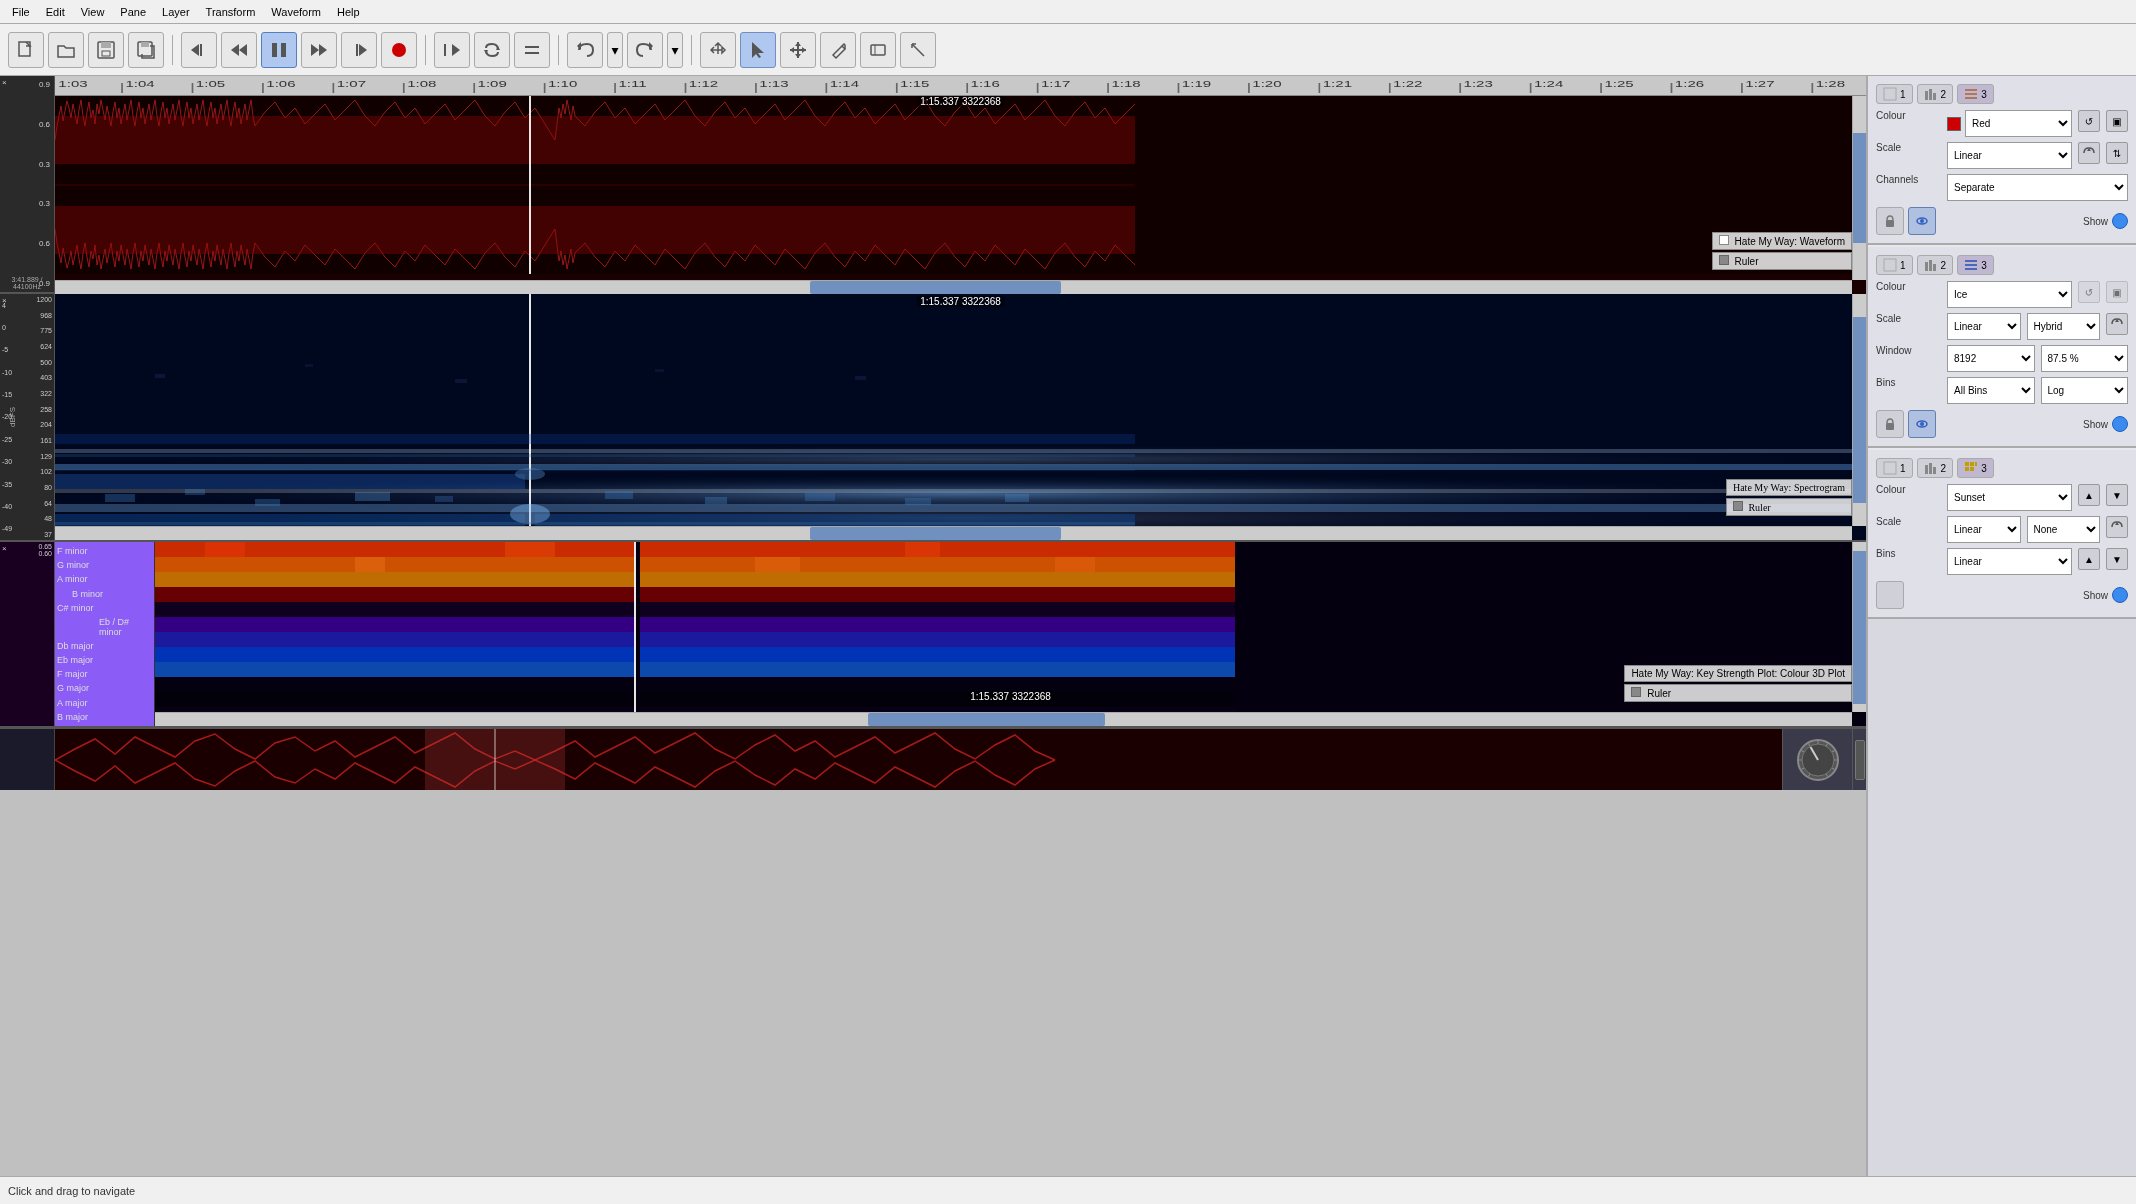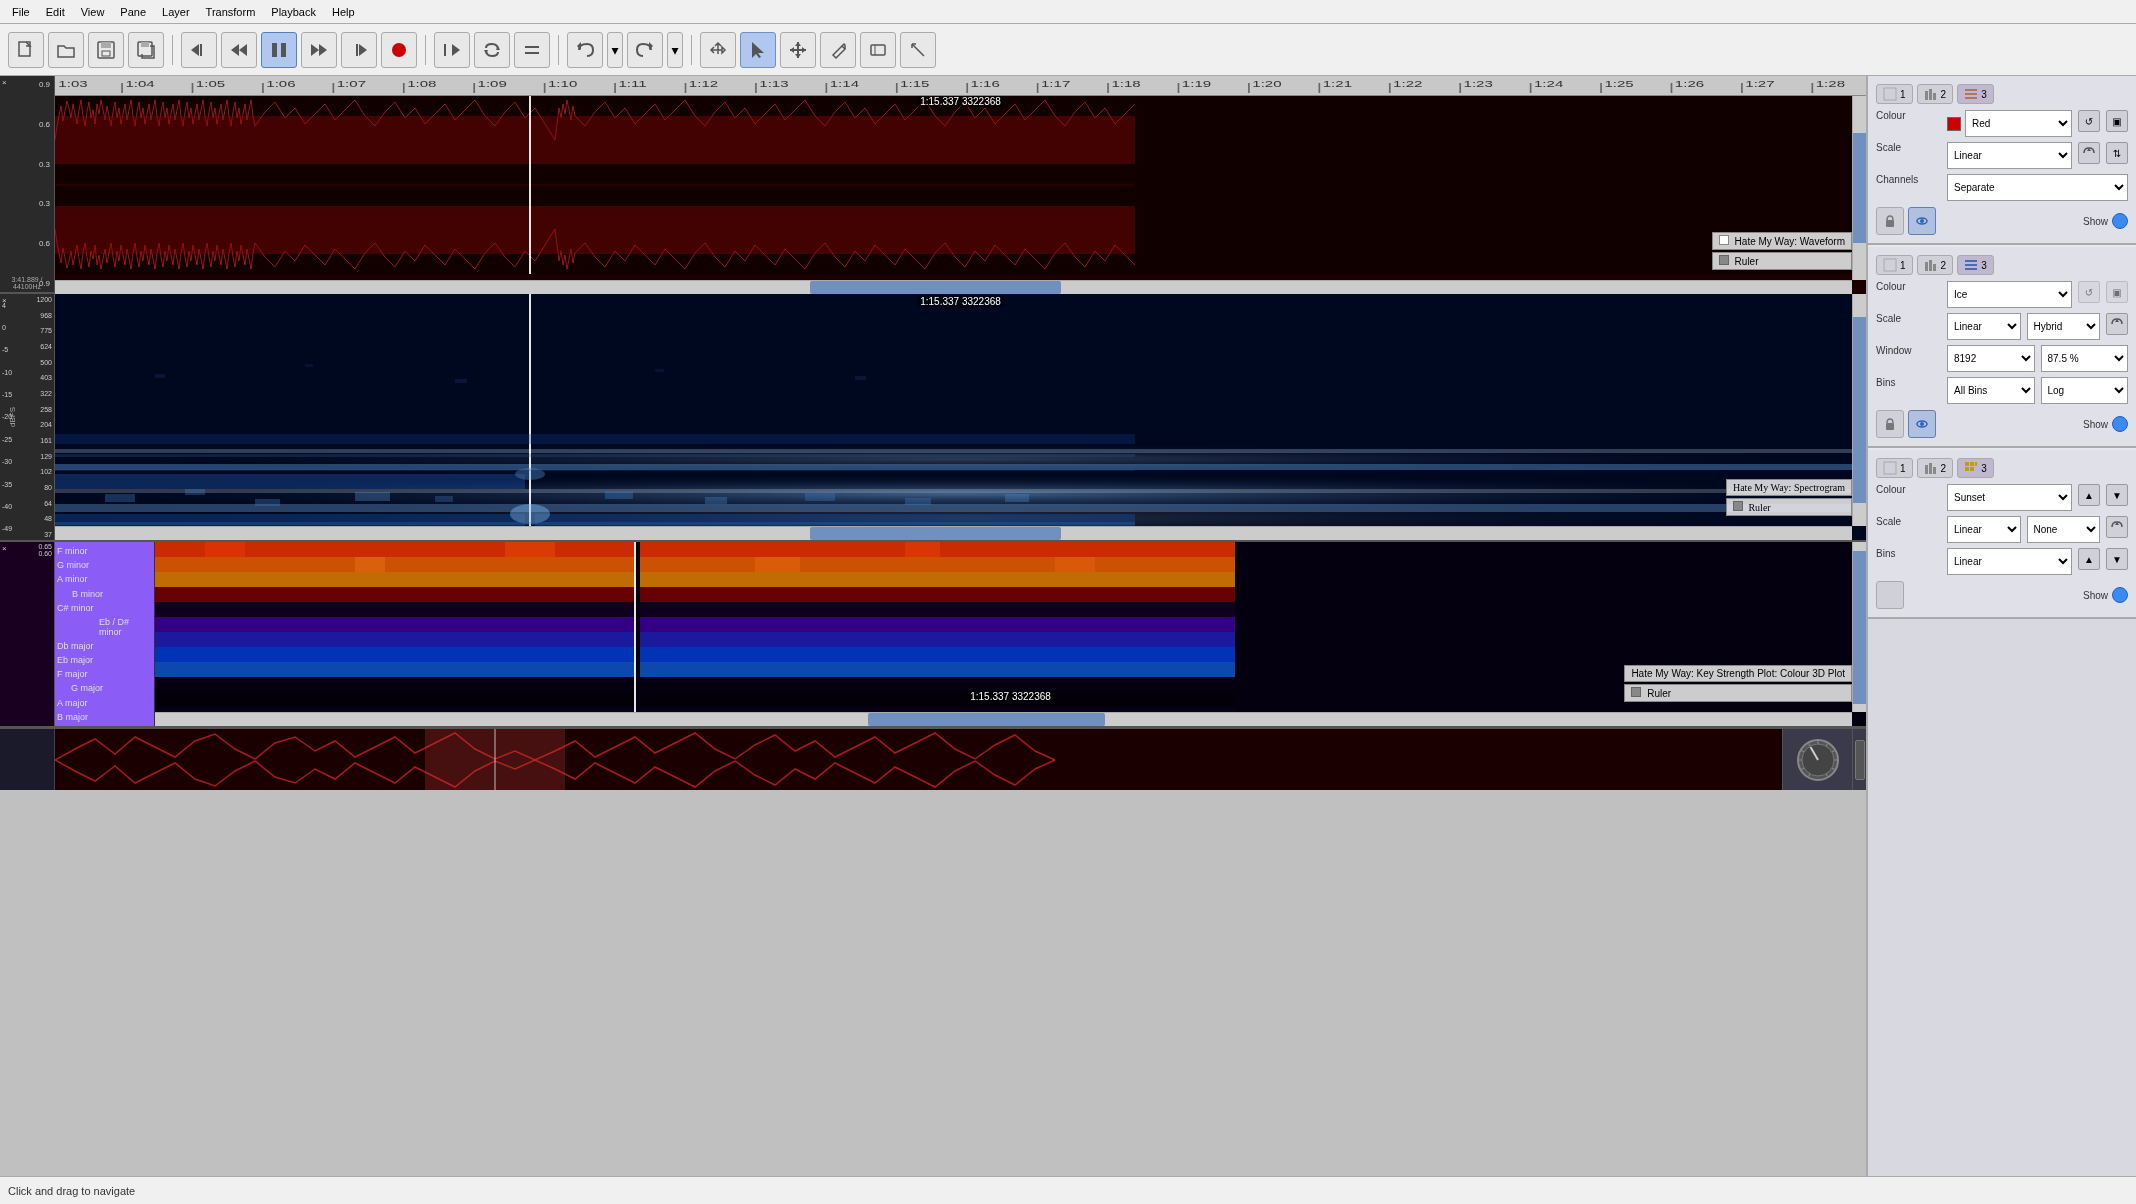--- a/index.html
+++ b/index.html
@@ -48,21 +48,21 @@
 </head>
 <body>
 
 <div class="menubar">
   <span class="menubar-item">File</span>
   <span class="menubar-item">Edit</span>
   <span class="menubar-item">View</span>
   <span class="menubar-item">Pane</span>
   <span class="menubar-item">Layer</span>
   <span class="menubar-item">Transform</span>
-  <span class="menubar-item">Playback</span>
+  <span class="menubar-item">Waveform</span>
   <span class="menubar-item">Help</span>
 </div>
 
 <div class="toolbar">
 
   <button class="toolbar-btn" title="New">
     <svg width="20" height="20" viewBox="0 0 20 20">
         <rect x="3" y="2" width="11" height="14" fill="none" stroke="#555" stroke-width="1.5"></rect>
         <polyline points="10,2 14,6 10,6" fill="#ddd" stroke="#555" stroke-width="1.5"></polyline>
       </svg>
@@ -495,21 +495,21 @@
       <div style="width:100px; background:#8b5cf6; border-right:1px solid #333; flex-shrink:0; display:flex; flex-direction:column; justify-content:space-around; padding:2px 0;">
         <div style="color:#ddd; font-size:9px; padding-left:2px;">F minor</div>
         <div style="color:#ddd; font-size:9px; padding-left:2px;">G minor</div>
         <div style="color:#ddd; font-size:9px; padding-left:2px;">A minor</div>
         <div style="color:#ddd; font-size:9px; padding-left:17px;">B minor</div>
         <div style="color:#ddd; font-size:9px; padding-left:2px;">C# minor</div>
         <div style="color:#ddd; font-size:9px; padding-left:20px;margin-left:24px;">Eb / D# minor</div>
         <div style="color:#ddd; font-size:9px; padding-left:2px;">Db major</div>
         <div style="color:#ddd; font-size:9px; padding-left:2px;">Eb major</div>
         <div style="color:#ddd; font-size:9px; padding-left:2px;">F major</div>
-        <div style="color:#ddd; font-size:9px; padding-left:16px;">G major</div>
+        <div style="color:#ddd; font-size:9px; padding-left:2px;">G major</div>
         <div style="color:#ddd; font-size:9px; padding-left:2px;">A major</div>
         <div style="color:#ddd; font-size:9px; padding-left:2px;">B major</div>
       </div>
 
       <div style="flex:1; position:relative; overflow:hidden;">
         <svg width="100%" height="186" style="display:block;">
 
           <rect width="100%" height="186" fill="#050010"></rect>
 
           <rect x="0" y="0" width="480" height="15" fill="#e03000" opacity="0.9"></rect>

